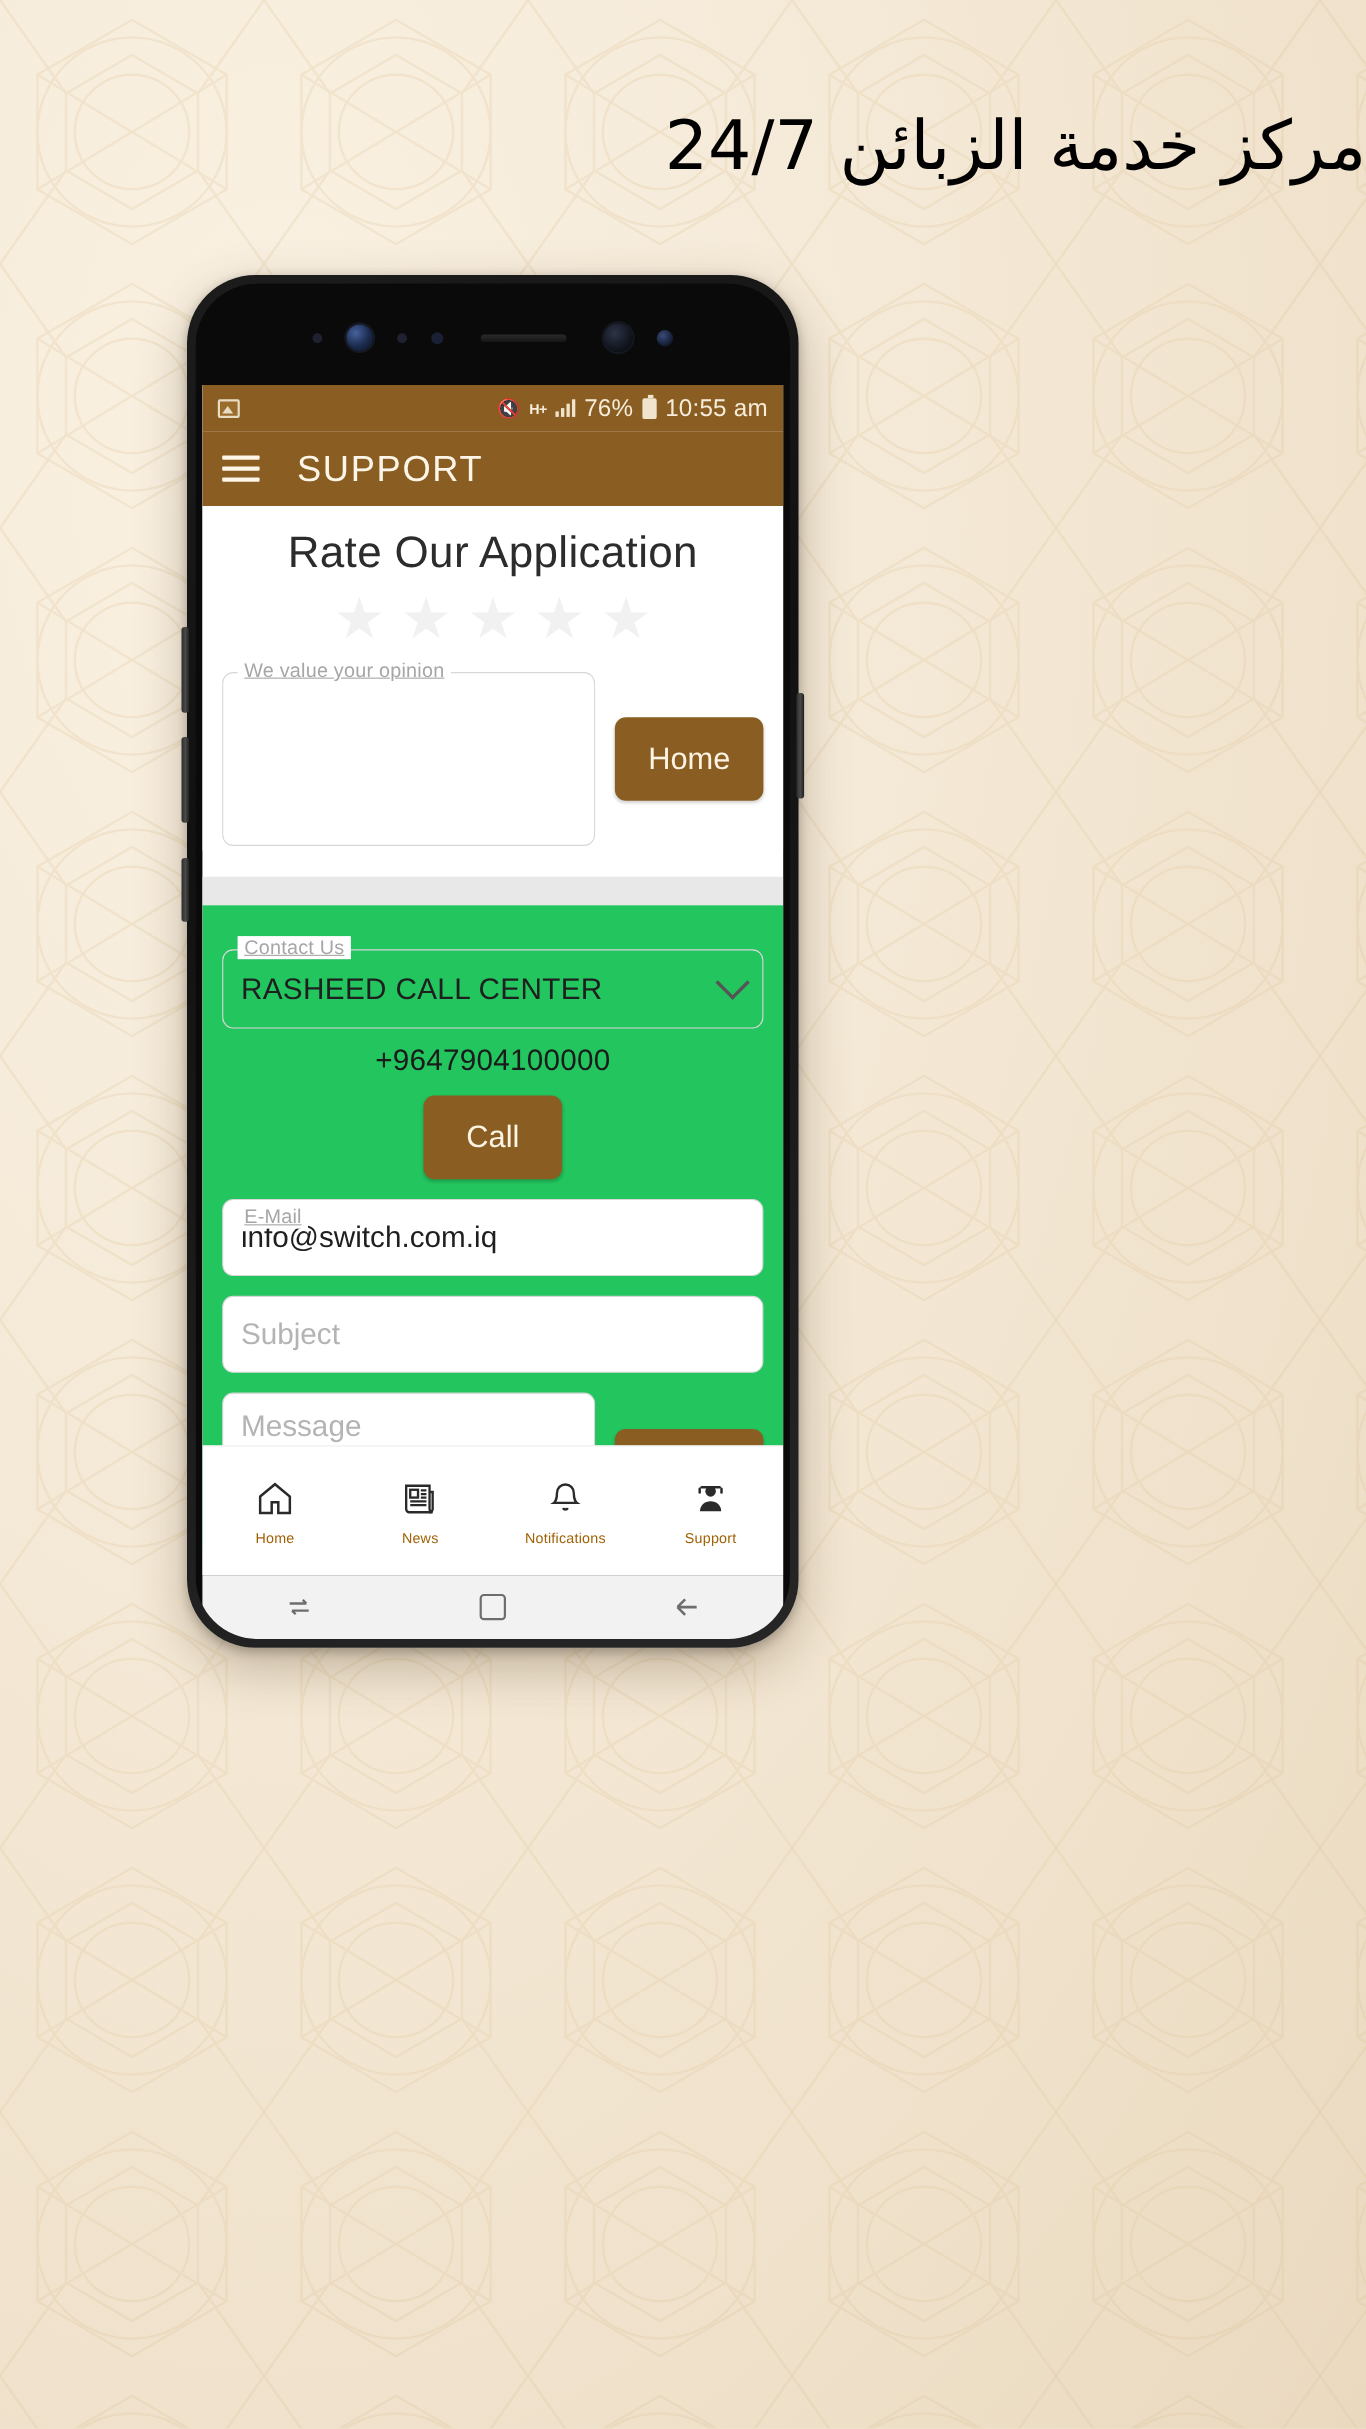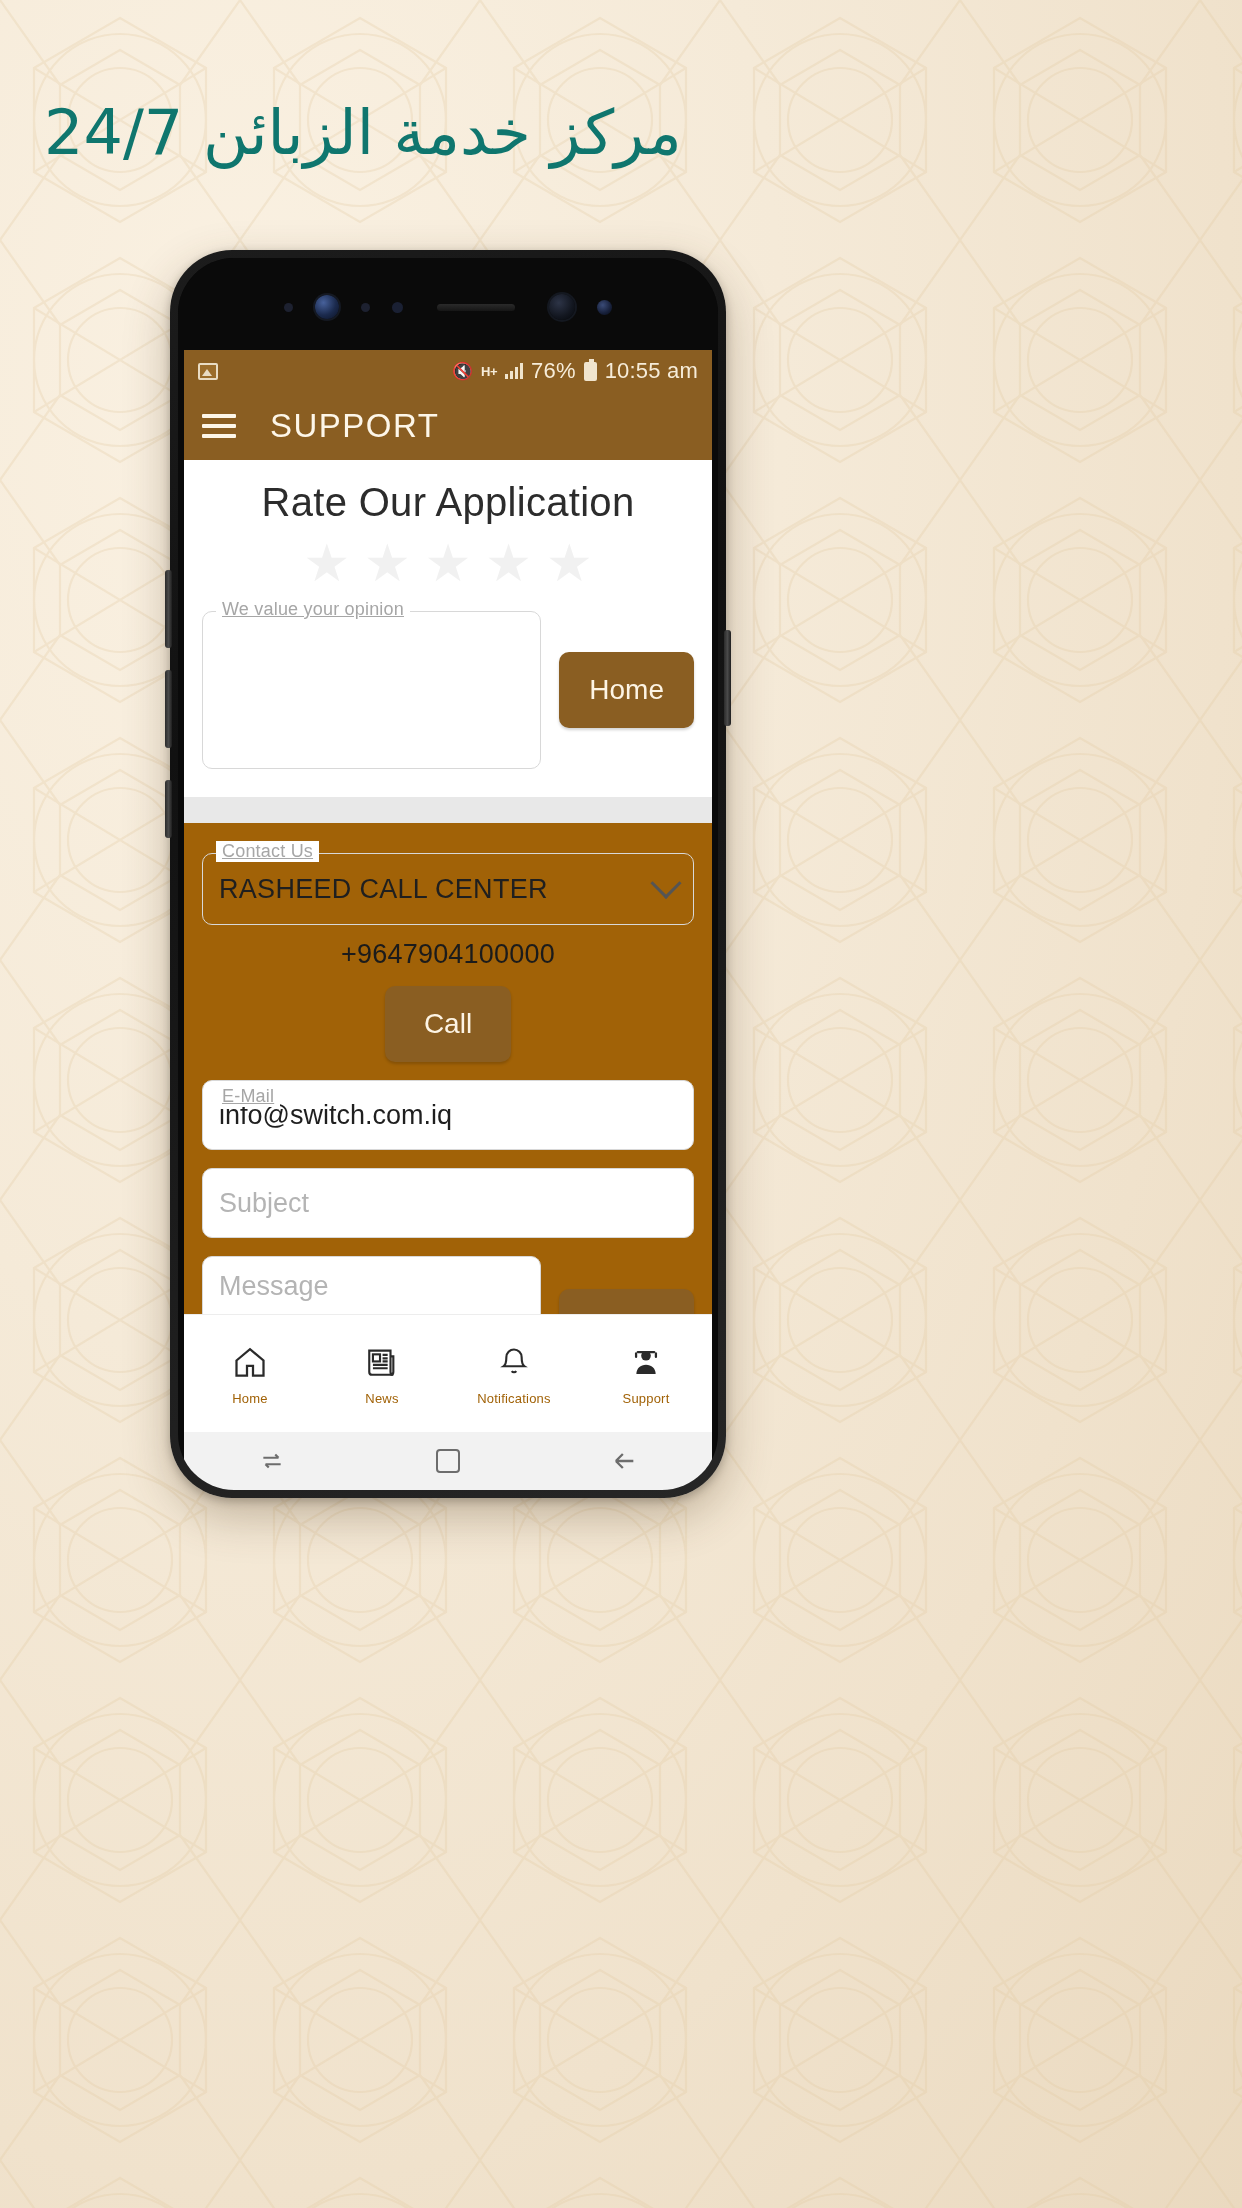--- a/index.html
+++ b/index.html
@@ -20,25 +20,25 @@
   .bg-pattern {
     position: absolute; inset: 0;
     opacity: .5;
   }
   .bg-pattern svg { width: 100%; height: 100%; display: block; }
 
   
   .headline {
     position: absolute;
     top: 96px; left: 0; right: 0;
-    text-align: left;
+    text-align: right;
     direction: rtl;
     font-size: 62px;
     letter-spacing: 1px;
-    color: #0f766e;
+    color: #000000;
     font-family: "DejaVu Sans", sans-serif;
     font-weight: 400;
     white-space: nowrap;
     padding-left: 44px;
   }
 
   
   .phone {
     position: absolute;
     left: 170px; top: 250px;
@@ -194,21 +194,21 @@
     padding: 22px 30px;
     min-width: 126px;
     cursor: pointer;
     font-family: "Liberation Sans", sans-serif;
     box-shadow: 0 2px 3px rgba(0,0,0,.18);
   }
 
   .divider-band { height: 26px; background: #e8e8e8; margin-top: 24px; }
 
   
-  .contact-card { background: #a16207; padding: 8px 18px 0; }
+  .contact-card { background: #22c55e; padding: 18px 18px 0; }
   .select-box {
     position: relative;
     border: 1px solid #d8d8d8; border-radius: 10px;
     height: 72px; display: flex; align-items: center;
     padding: 0 16px;
     margin-top: 22px;
   }
   .select-value { font-size: 27px; color: #1f1f1f; letter-spacing: .3px; }
   .chev {
     margin-left: auto; width: 22px; height: 22px;

